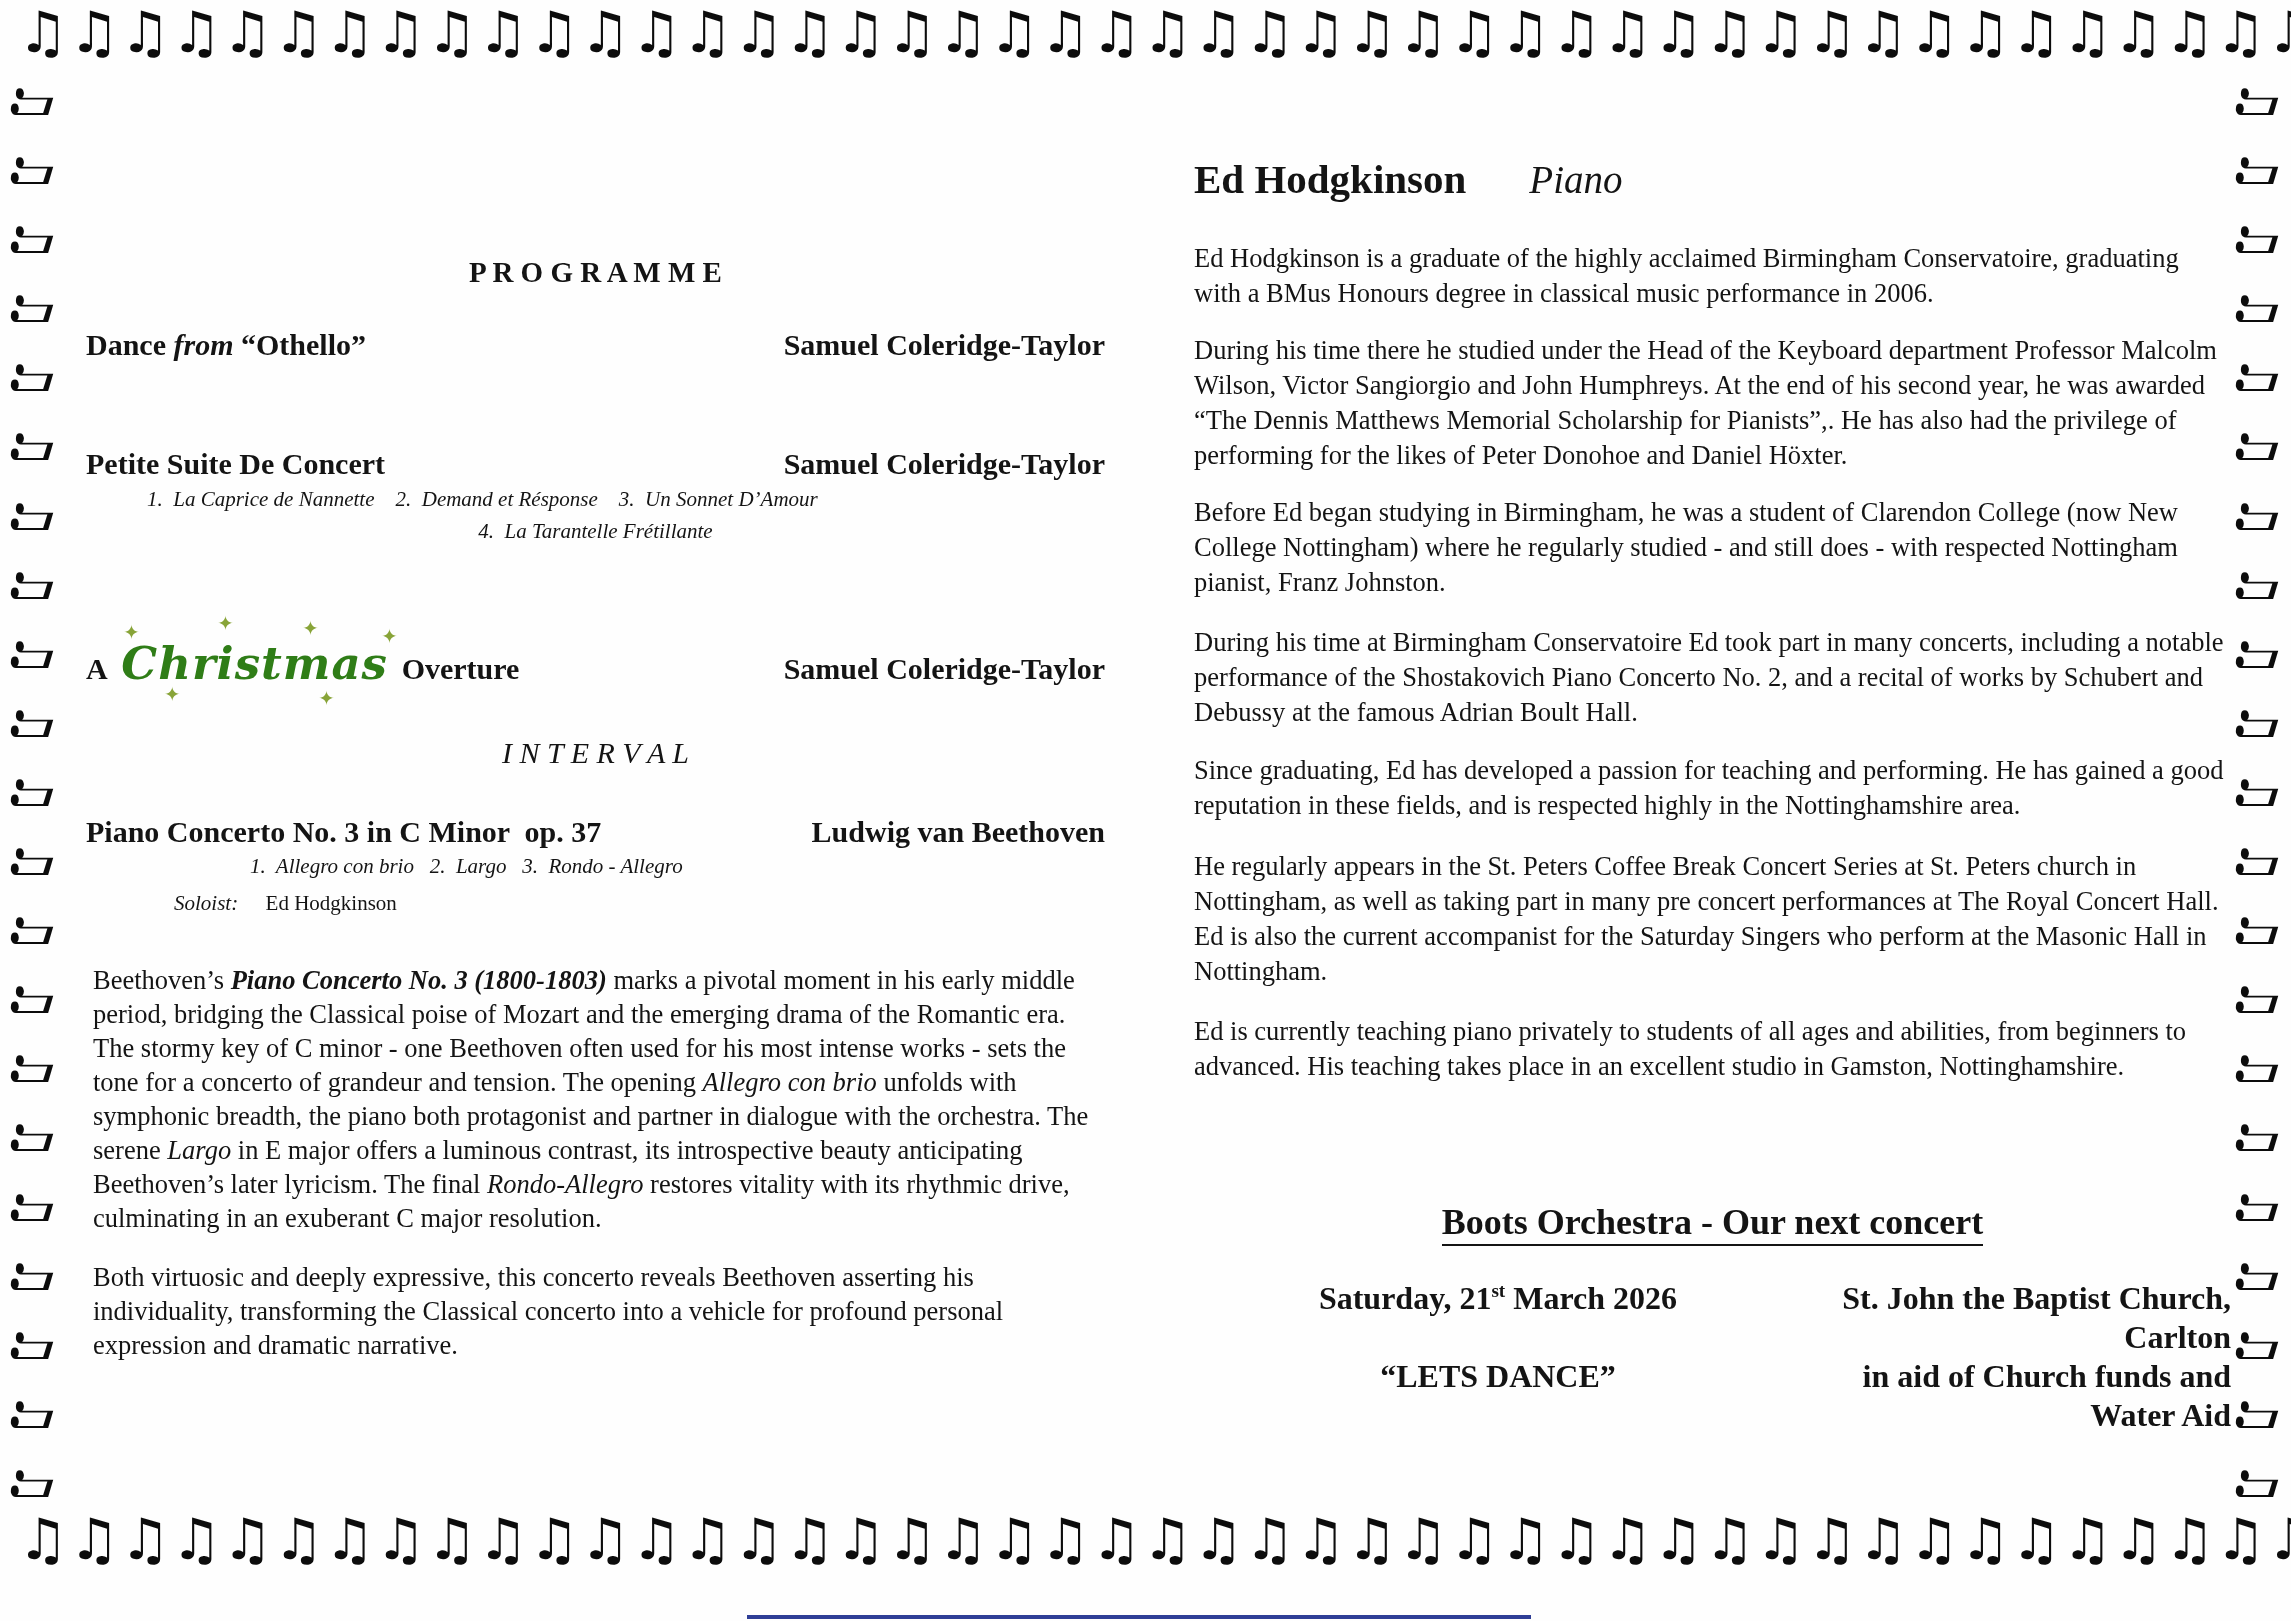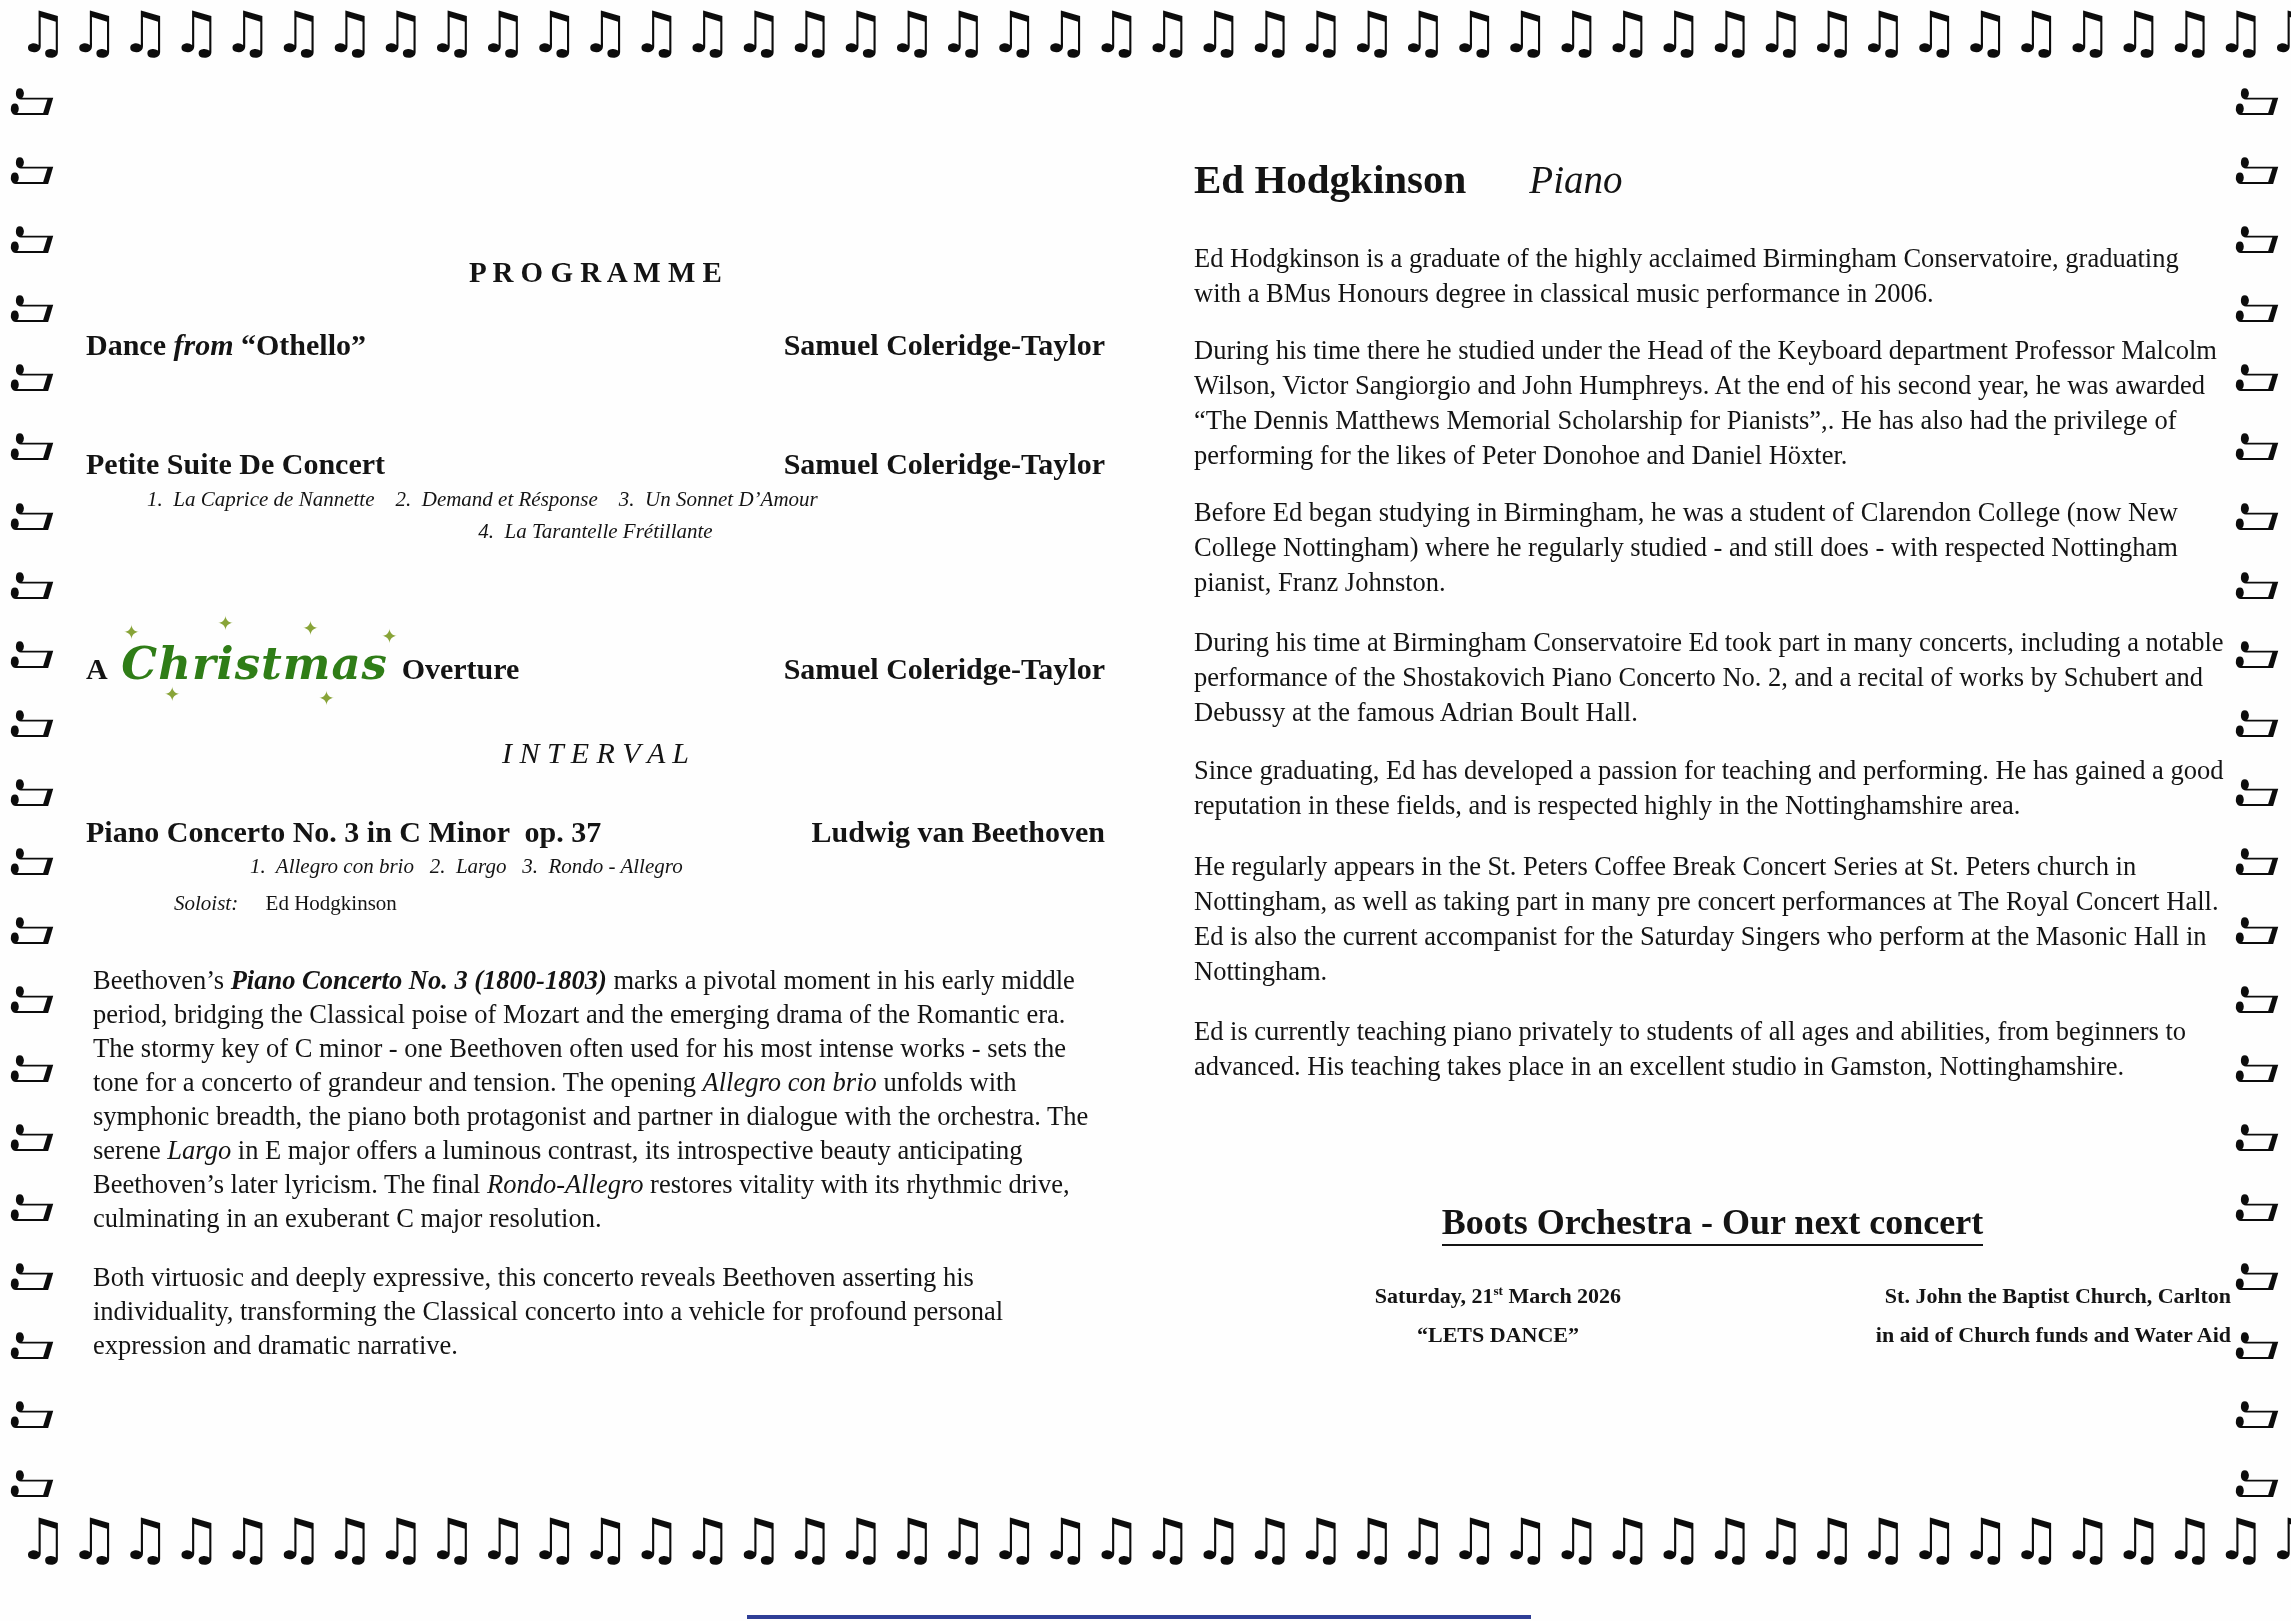--- a/index.html
+++ b/index.html
@@ -53,21 +53,21 @@
   .s1{top:-15.7px;left:2px;} .s2{top:-25.5px;left:36%;} .s3{top:-19.6px;right:26%;}
   .s4{top:-11.8px;right:-9.8px;} .s5{bottom:-15.7px;left:16%;} .s6{bottom:-19.6px;right:20%;}
   #name-row{top:155px;left:1194px;display:flex;align-items:baseline;}
   #performer-name{font-size:41px;font-weight:bold;}
   #performer-instrument{font-size:39px;font-style:italic;margin-left:63px;}
   .bio-para{left:1194px;width:1037px;font-size:26.5px;line-height:35px;}
   #bio-p0{top:241px;} #bio-p1{top:333px;} #bio-p2{top:495px;} #bio-p3{top:625px;}
   #bio-p4{top:753px;} #bio-p5{top:849px;} #bio-p6{top:1014px;}
   #next-concert-heading{top:1201px;left:1194px;width:1037px;text-align:center;font-size:36px;font-weight:bold;}
   #next-concert-heading span{border-bottom:2.9px solid #141414;padding-bottom:2px;}
-  #concert-dates{top:1271px;left:1194px;width:1037px;font-size:22px;font-weight:bold;line-height:39px;}
+  #concert-dates{top:1271px;left:1194px;width:1037px;font-size:32px;font-weight:bold;line-height:39px;}
   .date-row{display:flex;align-items:baseline;}
   .date-row .c1{width:608px;text-align:center;}
   .date-row .c2{margin-left:37px;text-align:right;flex:1;}
   
   #scan-line{position:absolute;left:747px;top:1615px;width:784px;height:3.9px;background:#2f3e96;}
 </style>
 </head>
 <body>
 
 <div id="page">

